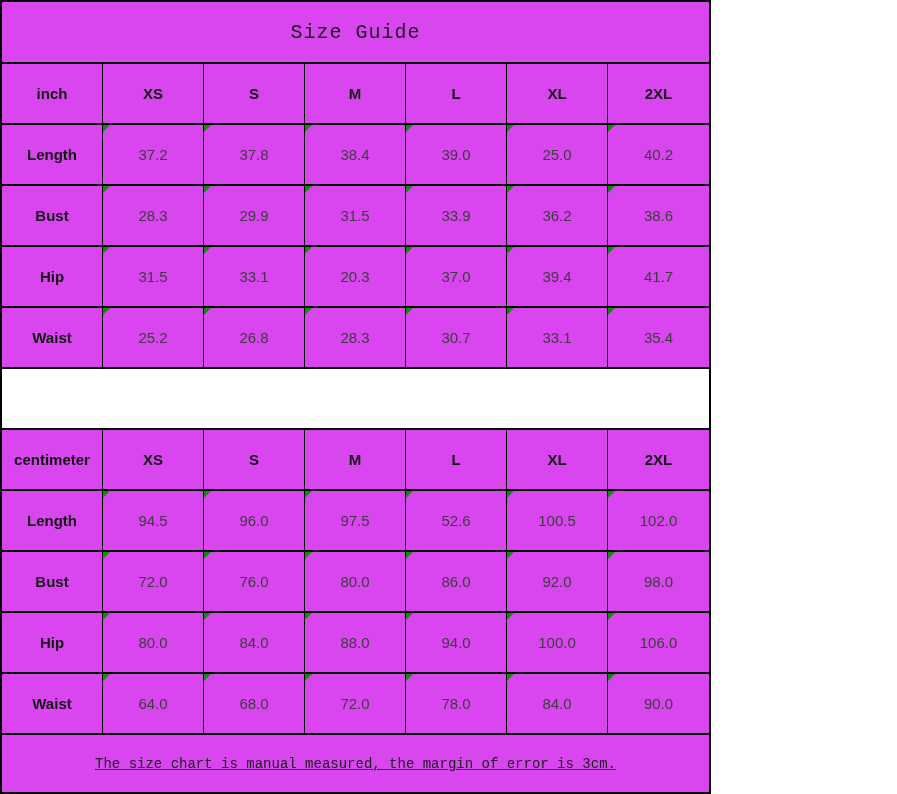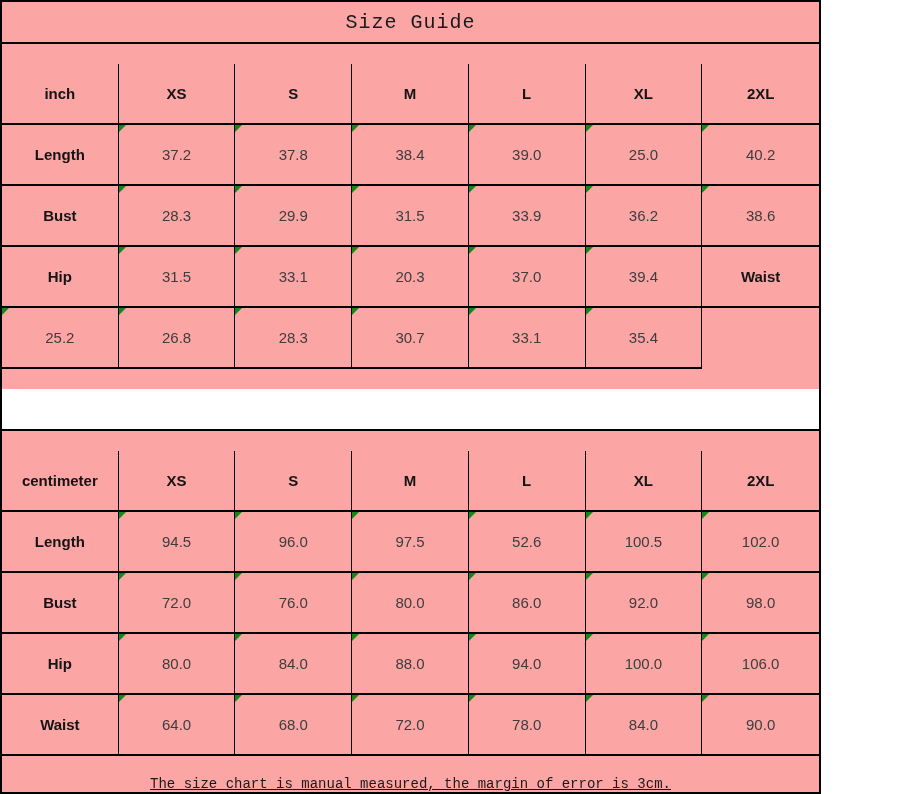--- a/index.html
+++ b/index.html
@@ -4,27 +4,26 @@
 <style>
   * { margin: 0; padding: 0; box-sizing: border-box; }
   html, body { background: #ffffff; }
   body {
     width: 897px;
     height: 794px;
     font-family: "Liberation Sans", "DejaVu Sans", sans-serif;
     color: #000000;
   }
   .sheet {
-    width: 821px;
+    width: 711px;
     height: 794px;
     border: 2px solid #000000;
-    background: #fca5a5;
+    background: #d946ef;
     display: flex;
     flex-direction: column;
-    gap: 20px;
   }
   .title-row {
     height: 62px;
     border-bottom: 2px solid #000000;
     display: flex;
     align-items: center;
     justify-content: center;
   }
   .title-row .title-text {
     font-family: "Liberation Mono", "DejaVu Sans Mono", monospace;
@@ -183,20 +182,24 @@
         <span>20.3</span>
       </div>
       <div class="cell num">
         <span class="tri"></span>
         <span>37.0</span>
       </div>
       <div class="cell num">
         <span class="tri"></span>
         <span>39.4</span>
       </div>
+      <div class="cell num">
+        <span class="tri"></span>
+        <span>41.7</span>
+      </div>
       <div class="cell label">
         <span>Waist</span>
       </div>
       <div class="cell num">
         <span class="tri"></span>
         <span>25.2</span>
       </div>
       <div class="cell num">
         <span class="tri"></span>
         <span>26.8</span>

